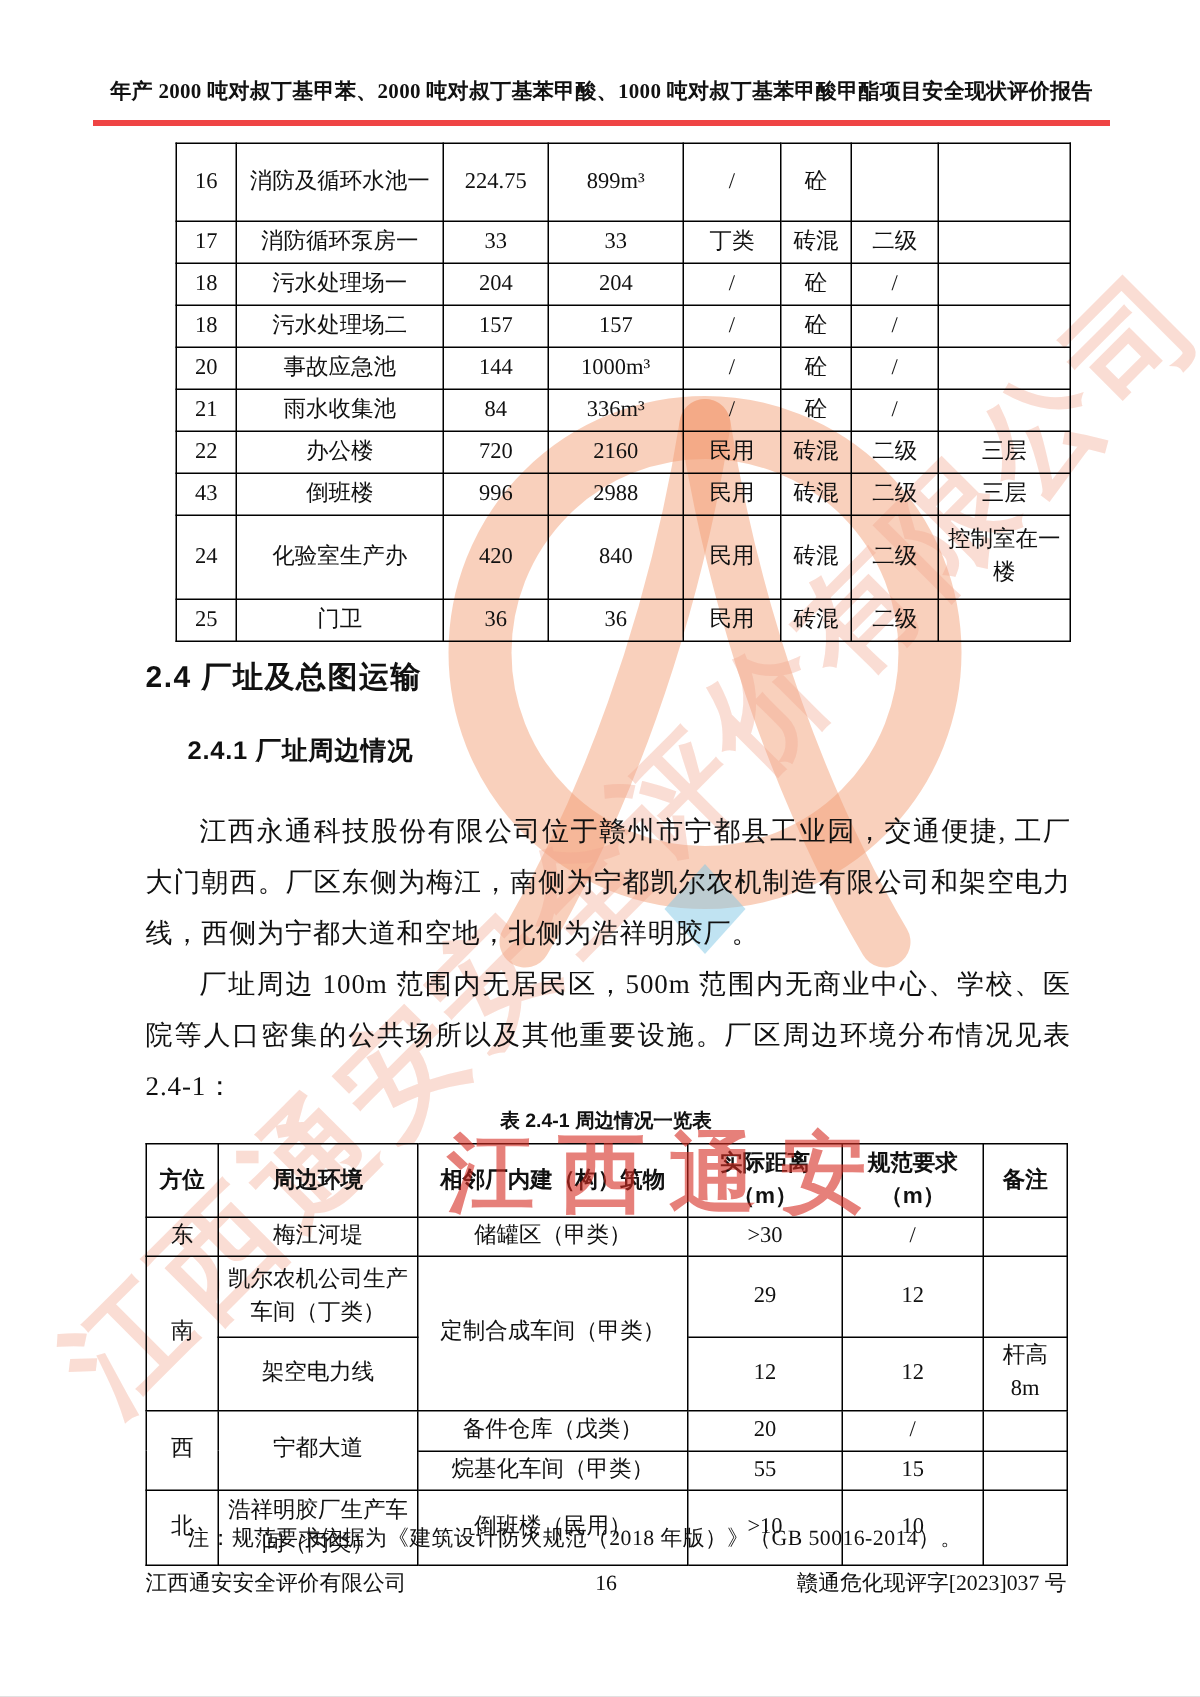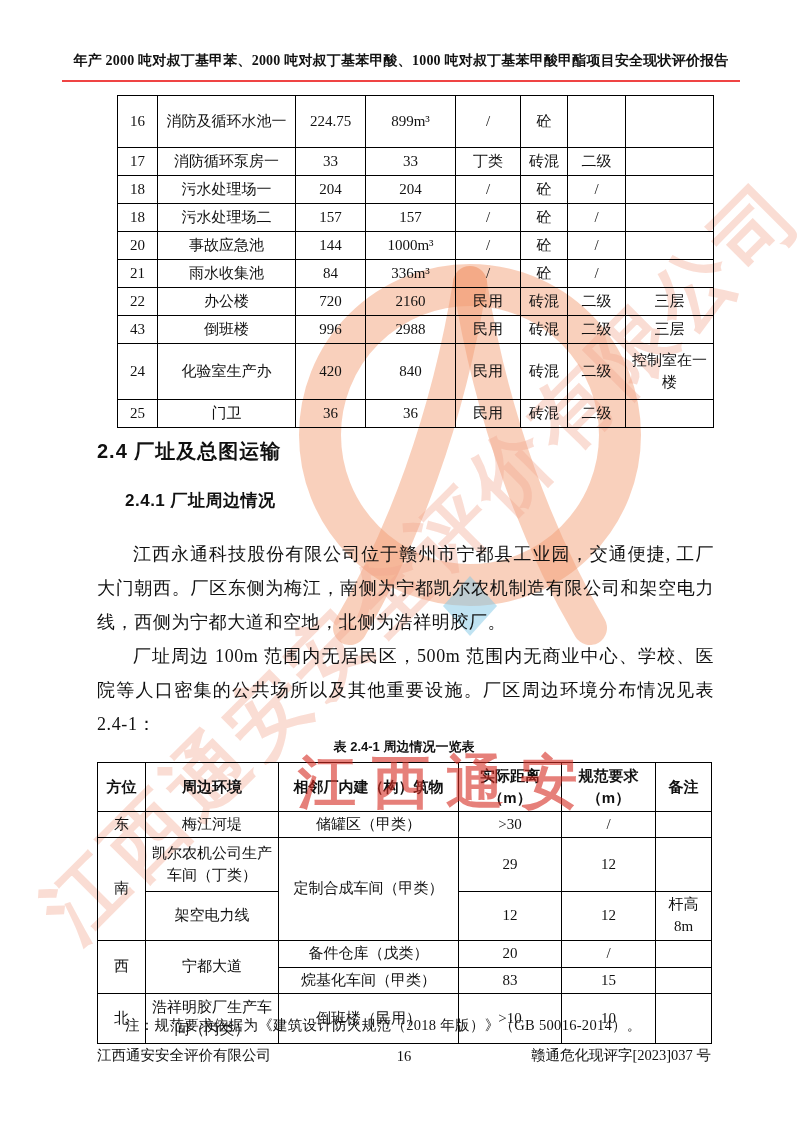--- a/index.html
+++ b/index.html
@@ -29,21 +29,21 @@
     font-family:"Liberation Sans", sans-serif; font-weight:bold;
     font-size:58px; letter-spacing:16px; color:rgba(214,44,34,0.60);
   }
 
   
   .content { position:relative; z-index:1; }
 
   .doc-header {
     position:absolute; top:52px; left:62px; width:678px;
     text-align:center; font-size:14px; font-weight:bold; letter-spacing:0.2px;
-    padding-bottom:10px; border-bottom:2px solid #ef4444;
+    padding-bottom:10px; border-bottom:4px solid #ef4444;
   }
 
   table { border-collapse:collapse; table-layout:fixed; }
   td, th {
     border:1px solid #000; text-align:center; vertical-align:middle;
     font-size:15px; padding:2px 5px; line-height:1.45; overflow:hidden;
   }
 
   .building-table { position:absolute; top:95px; left:117px; width:596px; }
   .building-table tr:nth-child(1)  td { height:52px; }
@@ -275,21 +275,21 @@
         <tr class="r-west1">
           <td rowspan="2">西</td>
           <td rowspan="2">宁都大道</td>
           <td>备件仓库（戊类）</td>
           <td>20</td>
           <td>/</td>
           <td></td>
         </tr>
         <tr class="r-west2">
           <td>烷基化车间（甲类）</td>
-          <td>83</td>
+          <td>55</td>
           <td>15</td>
           <td></td>
         </tr>
         <tr class="r-north">
           <td>北</td>
           <td>浩祥明胶厂生产车间（丙类）</td>
           <td>倒班楼（民用）</td>
           <td>&gt;10</td>
           <td>10</td>
           <td></td>

